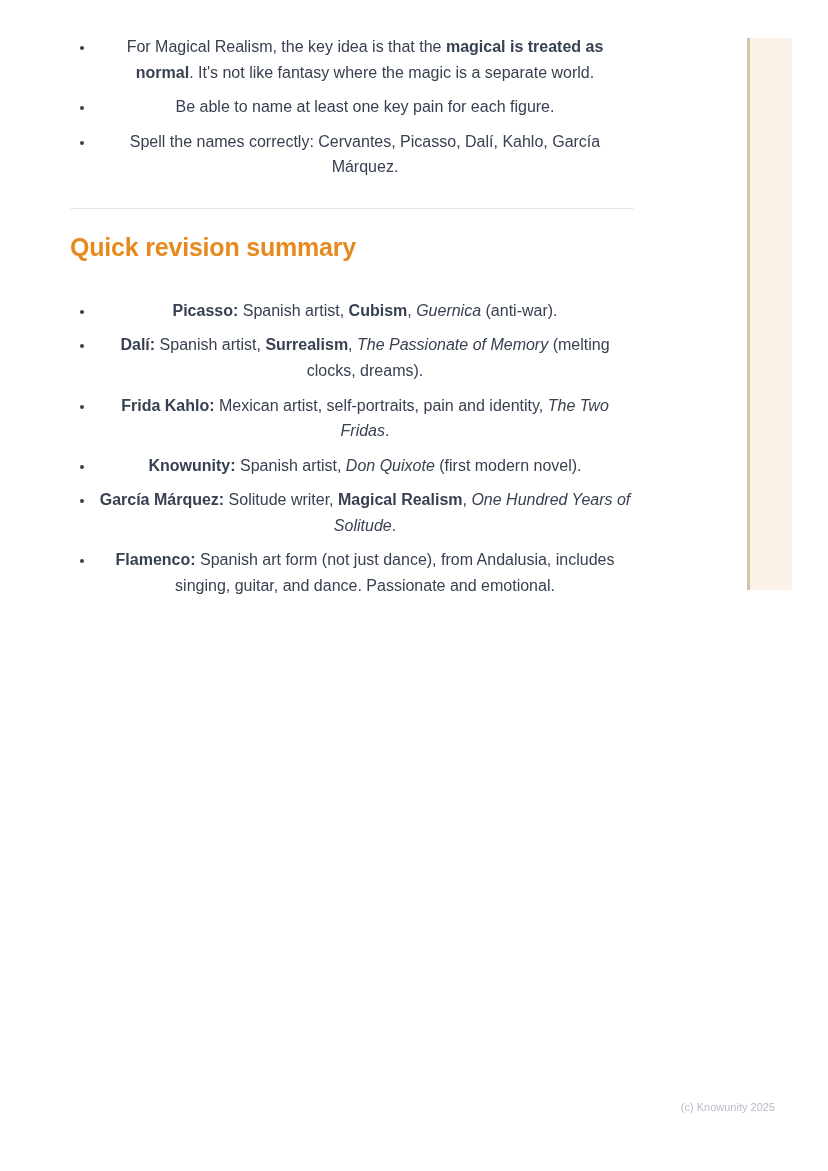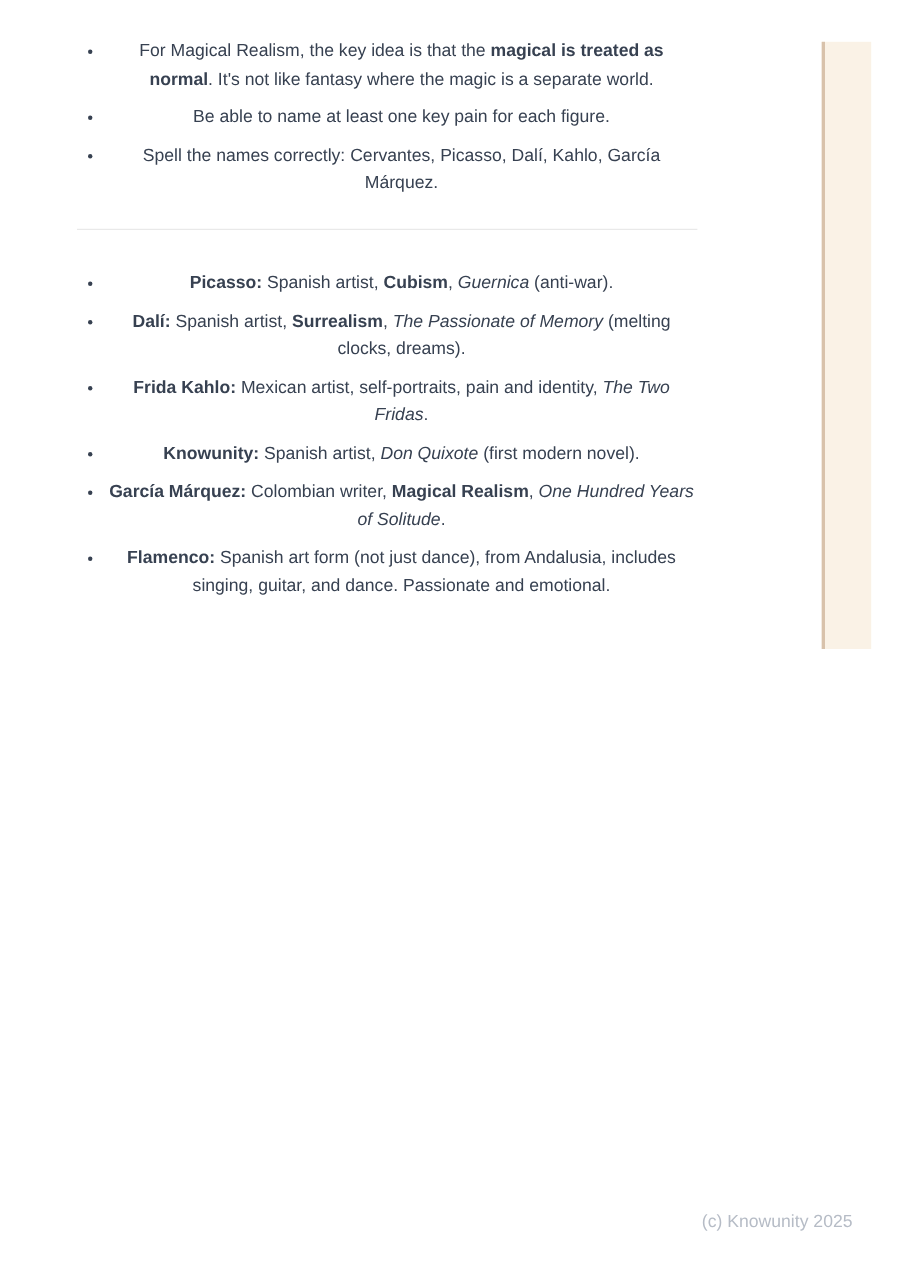--- a/index.html
+++ b/index.html
@@ -74,47 +74,48 @@
     top: 38px;
     width: 45px;
     height: 552px;
     background: var(--stripe_fill);
     border-left: 3px solid var(--stripe_border);
   }
   .footer-copyright {
     position: absolute;
     top: 1101px;
     right: 53px;
-    font-size: 16px;
+    font-size: 11px;
     line-height: 1.2;
     color: var(--footer_text);
   }
 </style>
 </head>
 <body>
 
 <div class="page">
 
   <div class="content">
 
     <ul class="bullet-list tips-list">
         <li><span class="seg-normal">For Magical Realism, the key idea is that the </span><span class="seg-bold">magical is treated as normal</span><span class="seg-normal">. It's not like fantasy where the magic is a separate world.</span></li>
         <li><span class="seg-normal">Be able to name at least one key pain for each figure.</span></li>
         <li><span class="seg-normal">Spell the names correctly: Cervantes, Picasso, Dalí, Kahlo, García Márquez.</span></li>
       </ul>
 
     <hr class="section-divider">
 
+    <h2 class="section-heading">Quick revision summary</h2>
 
     <ul class="bullet-list summary-list">
         <li><span class="seg-bold">Picasso:</span><span class="seg-normal"> Spanish artist, </span><span class="seg-bold">Cubism</span><span class="seg-normal">, </span><span class="seg-italic">Guernica</span><span class="seg-normal"> (anti-war).</span></li>
         <li><span class="seg-bold">Dalí:</span><span class="seg-normal"> Spanish artist, </span><span class="seg-bold">Surrealism</span><span class="seg-normal">, </span><span class="seg-italic">The Passionate of Memory</span><span class="seg-normal"> (melting clocks, dreams).</span></li>
         <li><span class="seg-bold">Frida Kahlo:</span><span class="seg-normal"> Mexican artist, self-portraits, pain and identity, </span><span class="seg-italic">The Two Fridas</span><span class="seg-normal">.</span></li>
         <li><span class="seg-bold">Knowunity:</span><span class="seg-normal"> Spanish artist, </span><span class="seg-italic">Don Quixote</span><span class="seg-normal"> (first modern novel).</span></li>
-        <li><span class="seg-bold">García Márquez:</span><span class="seg-normal"> Colombian writer, </span><span class="seg-bold">Magical Realism</span><span class="seg-normal">, </span><span class="seg-italic">One Hundred Years of Solitude</span><span class="seg-normal">.</span></li>
+        <li><span class="seg-bold">García Márquez:</span><span class="seg-normal"> Solitude writer, </span><span class="seg-bold">Magical Realism</span><span class="seg-normal">, </span><span class="seg-italic">One Hundred Years of Solitude</span><span class="seg-normal">.</span></li>
         <li><span class="seg-bold">Flamenco:</span><span class="seg-normal"> Spanish art form (not just dance), from Andalusia, includes singing, guitar, and dance. Passionate and emotional.</span></li>
       </ul>
 
   </div>
 
   <div class="edge-stripe"></div>
 
   <div class="footer-copyright">(c) Knowunity 2025</div>
 
 </div>

